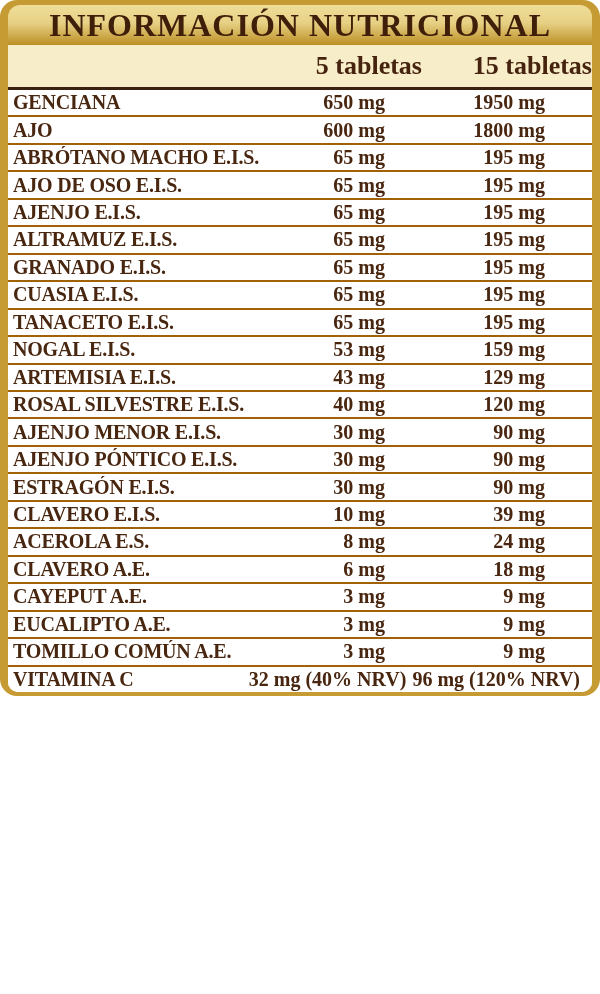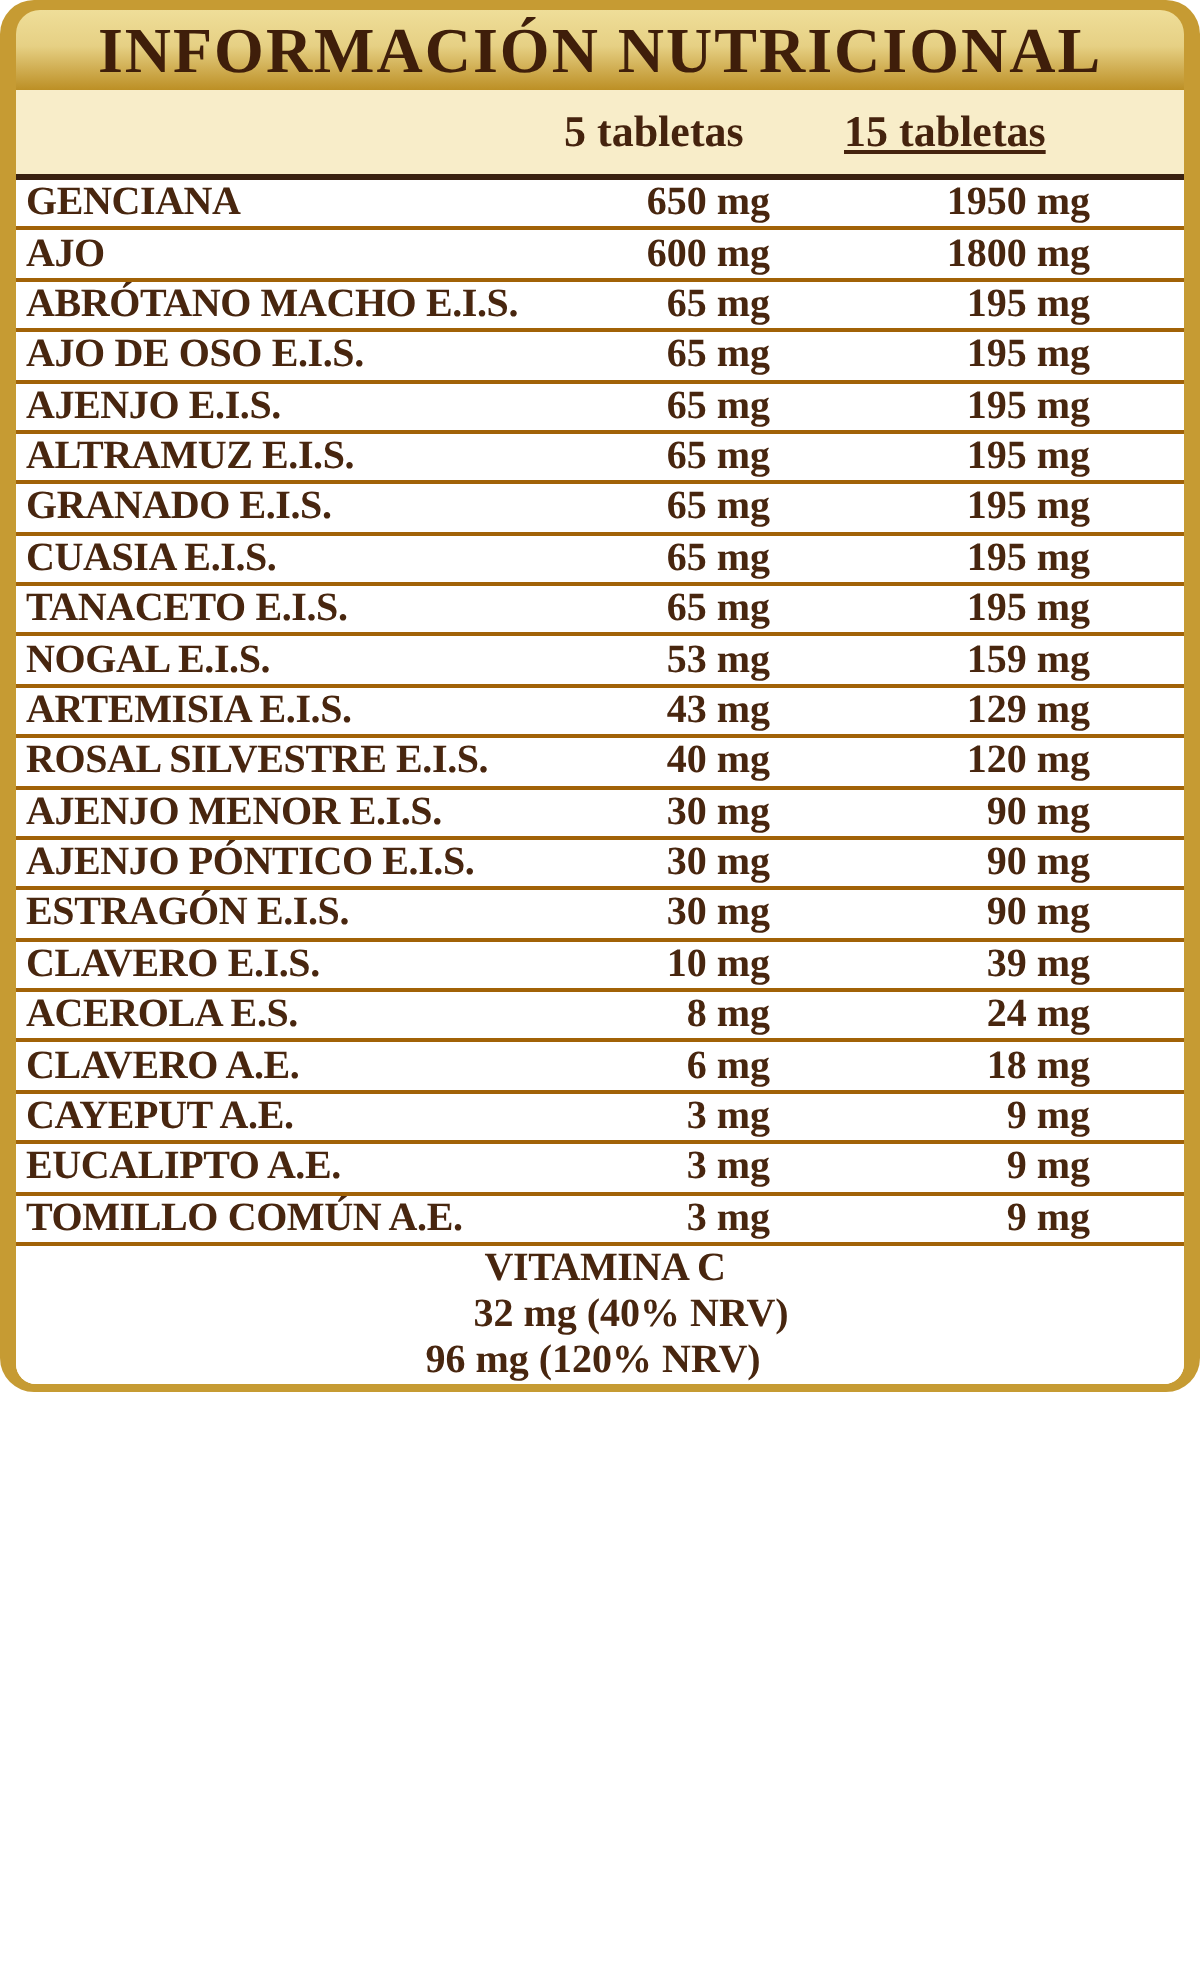--- a/index.html
+++ b/index.html
@@ -39,28 +39,28 @@
   }
   .header-band {
     height: 42px;
     flex: 0 0 42px;
     background: #F8EDC9;
     display: flex;
     align-items: center;
   }
   .header-spacer { flex: 1; }
   .h-col {
-    font-size: 22px;
+    font-size: 26px;
     font-weight: bold;
     color: #45230E;
-    text-align: left;
+    text-align: right;
     white-space: nowrap;
   }
   .h-col.c1 { width: 140px; }
-  .h-col.c2 { width: 170px; text-decoration: underline; }
+  .h-col.c2 { width: 170px; }
   .dark-rule {
     height: 3px;
     flex: 0 0 3px;
     background: #3A2110;
   }
   .rows {
     flex: 1;
     background: #FFFFFF;
     display: flex;
     flex-direction: column;
@@ -68,21 +68,21 @@
     overflow: hidden;
   }
   .row {
     flex: 1;
     display: flex;
     align-items: center;
     border-bottom: 2px solid #a16207;
     padding-left: 5px;
     background: #FFFFFF;
   }
-  .row:last-child { border-bottom: none; flex-direction: column; }
+  .row:last-child { border-bottom: none; }
   .cell {
     font-weight: bold;
     color: #48260F;
     font-size: 20px;
     white-space: nowrap;
   }
   .cell.name {
     flex: 1;
     letter-spacing: -0.2px;
     overflow: hidden;

